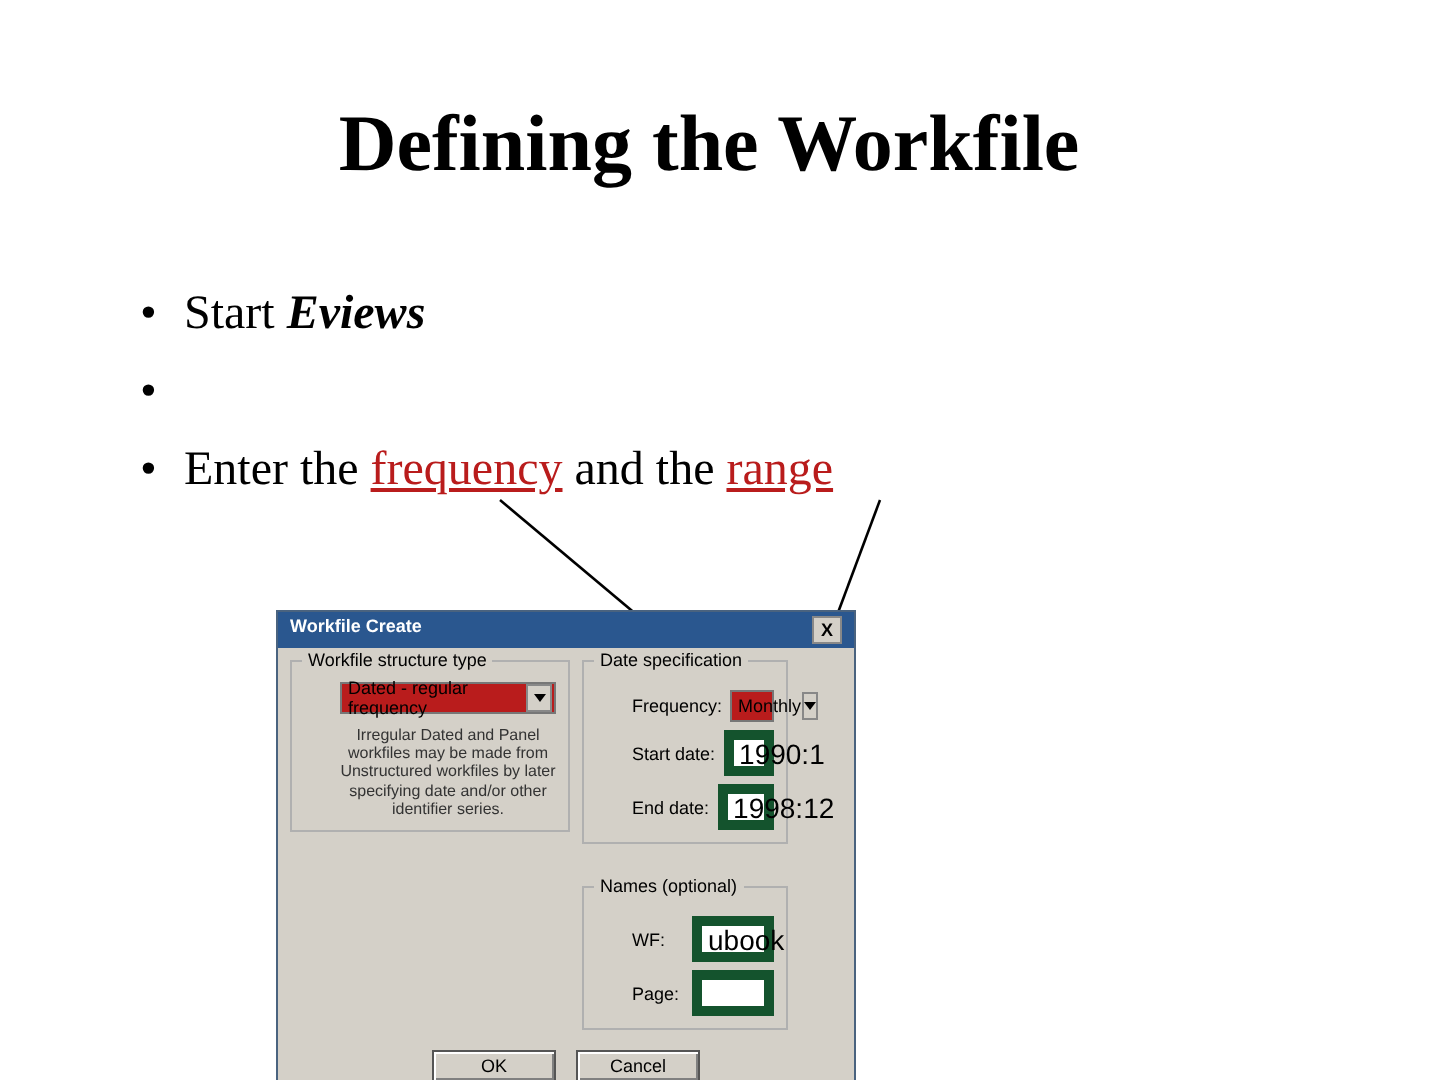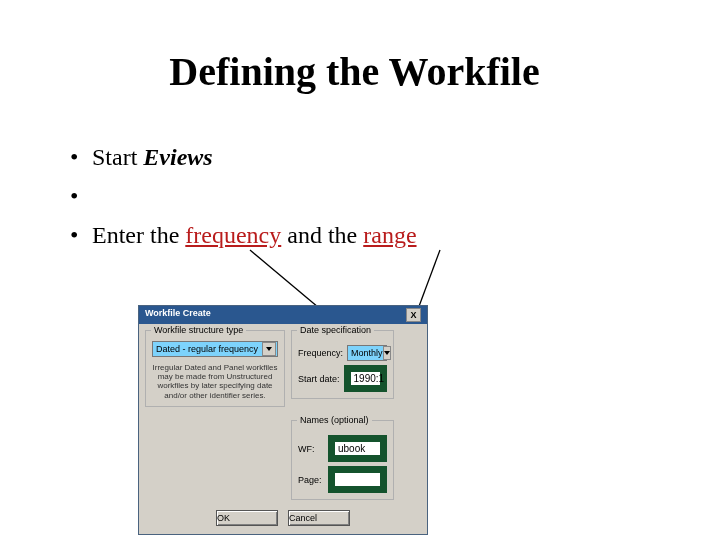--- a/index.html
+++ b/index.html
@@ -13,31 +13,31 @@
   .b{font-weight:700;}
   .redu{color:#b91c1c;text-decoration:underline;}
   
   .dlg{position:absolute;left:138px;top:305px;width:288px;border:1px solid #4a637f;background:#d4d0c8;font-family:Tahoma,Verdana,sans-serif;font-size:9px;color:#000;}
   .dlg-title{background:#2a578f;color:#fff;padding:2px 6px;display:flex;align-items:flex-start;justify-content:space-between;font-weight:700;font-size:9px;}
   .dlg-close{width:13px;height:12px;background:#d4d0c8;border:1px solid #888;display:flex;align-items:center;justify-content:center;font-family:Arial;font-size:9px;line-height:9px;color:#000;}
   .dlg-body{display:flex;gap:6px;padding:6px 6px 4px 6px;}
   .col{display:flex;flex-direction:column;gap:4px;}
   .col-l{width:140px;}
   .col-r{width:103px;}
-  .group{border:1px solid #b0b0b0;position:relative;padding:10px 6px 6px 6px;background:#d4d0c8;}
+  .group{border:1px solid #b0b0b0;position:relative;padding:10px 6px 6px 24px;background:#d4d0c8;}
   .legend{position:absolute;top:-6px;left:5px;background:#d4d0c8;padding:0 3px;font-size:9px;}
-  .combo{background:#7dd3fc;border:1px solid #777;height:14px;display:flex;align-items:center;justify-content:space-between;padding:0 1px 0 3px;font-size:9px;min-width:0;}
+  .combo{background:#b91c1c;border:1px solid #777;height:14px;display:flex;align-items:center;justify-content:space-between;padding:0 1px 0 3px;font-size:9px;min-width:0;}
   .combo .caret{width:12px;height:12px;background:#d4d0c8;border:1px solid #888;display:flex;align-items:center;justify-content:center;}
   .combo .caret svg{width:6px;height:4px;}
-  .txtin{background:#fff;border:7px solid #14532d;height:13px;padding:0 3px;font-size:10px;display:flex;align-items:center;min-width:0;flex:1;}
+  .txtin{background:#fff;border:5px solid #14532d;height:13px;padding:0 3px;font-size:14px;display:flex;align-items:center;min-width:0;flex:1;}
   .note{font-size:8px;line-height:1.15;color:#333;margin-top:6px;text-align:center;}
   .lblrow{display:flex;align-items:center;gap:4px;margin-top:4px;}
   .lbl{white-space:nowrap;}
   .btnrow{display:flex;gap:10px;justify-content:center;padding:6px 0 8px 0;}
-  .winbtn{border:1px solid #555;background:#d4d0c8;padding:2px 0;font-size:9px;text-align:left;width:60px;box-shadow:inset 1px 1px 0 #fff,inset -1px -1px 0 #808080;}
+  .winbtn{border:1px solid #555;background:#d4d0c8;padding:2px 0;font-size:9px;text-align:center;width:60px;box-shadow:inset 1px 1px 0 #fff,inset -1px -1px 0 #808080;}
   
   .arrow{position:absolute;stroke:#000;stroke-width:1.3;fill:none;}
 </style>
 </head>
 <body>
 
 <div class="slide">
 
   <div class="title">Defining the Workfile</div>
 
@@ -101,20 +101,26 @@
                   </svg>
                 </span>
             </div>
           </div>
           <div class="lblrow">
             <span class="lbl">Start date:</span>
             <div class="txtin">
                 <span>1990:1</span>
               </div>
           </div>
+          <div class="lblrow">
+            <span class="lbl">End date:</span>
+            <div class="txtin">
+                <span>1998:12</span>
+              </div>
+          </div>
         </div>
         <div class="group" style="margin-top:17px">
           <div class="legend">Names (optional)</div>
           <div class="lblrow">
             <span class="lbl" style="width:26px">WF:</span>
             <div class="txtin">
                 <span>ubook</span>
               </div>
           </div>
           <div class="lblrow">

